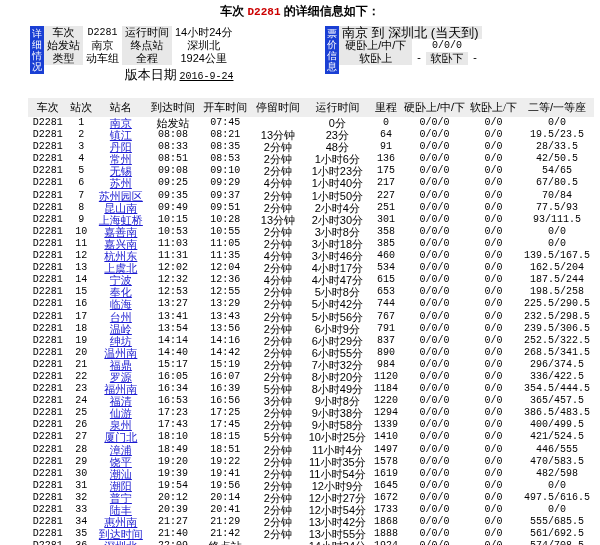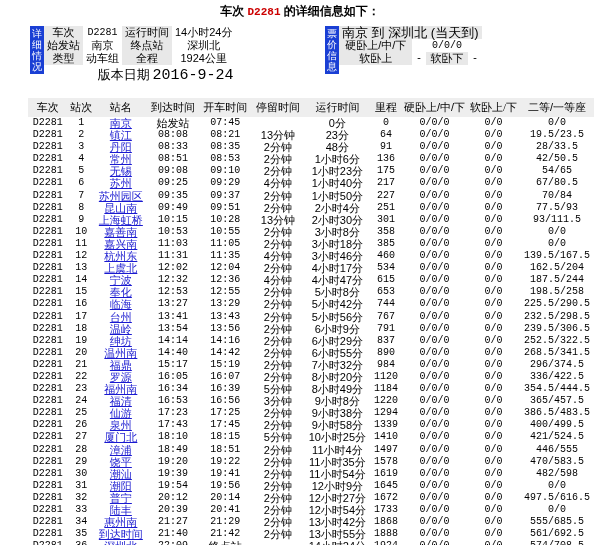--- a/index.html
+++ b/index.html
@@ -98,21 +98,22 @@
   .version-row {
     font-size: 10px;
     text-align: right;
     padding-right: 2px;
     padding-top: 1px;
     white-space: nowrap;
   }
   .version-row .vlabel { font-size: 13px; }
   .version-row .vval {
     font-family: "Liberation Mono", "DejaVu Sans Mono", monospace;
-    font-size: 15px;
+    font-size: 10px;
+    text-decoration: underline;
   }
 
   
   #stops-table {
     margin-left: 28px;
     border-collapse: collapse;
     width: 566px;
     font-size: 11px;
   }
   #stops-table thead th {

